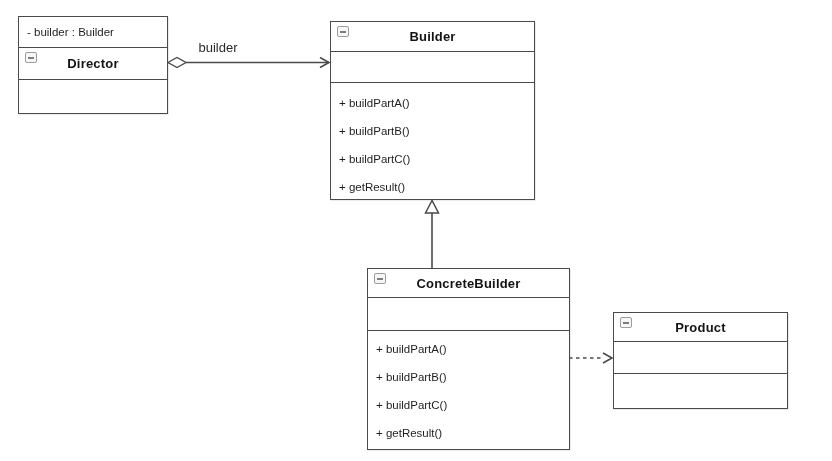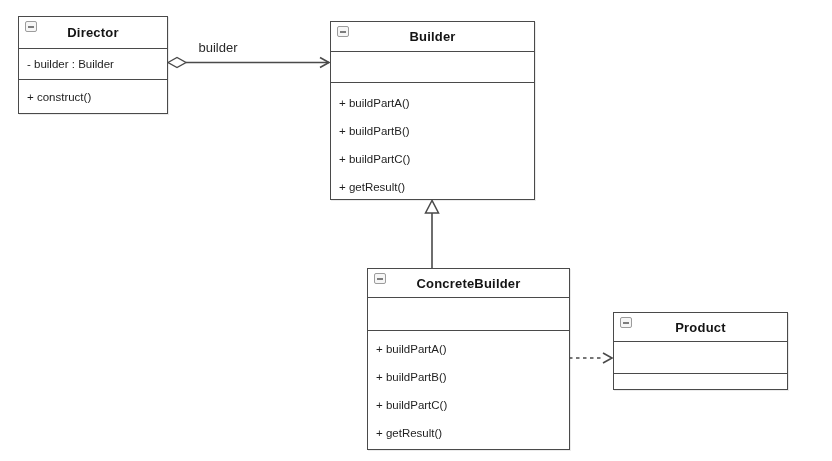--- a/index.html
+++ b/index.html
@@ -92,21 +92,21 @@
   .builder-box .methods .member { height: 28px; display: flex; align-items: center; }
 
   
   .concrete { left: 330px; top: 268px; width: 203px; height: 182px; margin-left: 37px; }
   .concrete .header { height: 29px; }
   .concrete .attrs  { height: 33px; }
   .concrete .methods { padding-top: 4px; }
   .concrete .methods .member { height: 28px; display: flex; align-items: center; }
 
   
-  .product { left: 613px; top: 312px; width: 175px; height: 78px; }
+  .product { left: 613px; top: 312px; width: 175px; height: 97px; }
   .product .header { height: 29px; }
   .product .attrs  { height: 32px; }
 
   .edge-label {
     position: absolute;
     left: 190px;
     top: 40px;
     width: 56px;
     text-align: center;
     font-size: 13px;
@@ -133,29 +133,26 @@
 
     <g>
       <line x1="534" y1="358" x2="604" y2="358" stroke="#4a4a4a" stroke-width="1.6" stroke-dasharray="3.5 3.5"></line>
       <polyline points="603,353 612,358 603,363" fill="none" stroke="#4a4a4a" stroke-width="1.6"></polyline>
     </g>
   </svg>
 
   <span class="edge-label">builder</span>
 
   <div class="uml-class director">
+    <div class="compartment attrs">
+      <div class="member">- builder : Builder</div>
+    </div>
     <div class="compartment header">
       <span class="collapse-icon"></span>
       <span class="class-name">Director</span>
-    </div>
-    <div class="compartment attrs">
-      <div class="member">- builder : Builder</div>
-    </div>
-    <div class="compartment methods">
-      <div class="member">+ construct()</div>
     </div>
   </div>
 
   <div class="uml-class builder-box">
     <div class="compartment header">
       <span class="collapse-icon"></span>
       <span class="class-name">Builder</span>
     </div>
     <div class="compartment attrs"></div>
     <div class="compartment methods">

